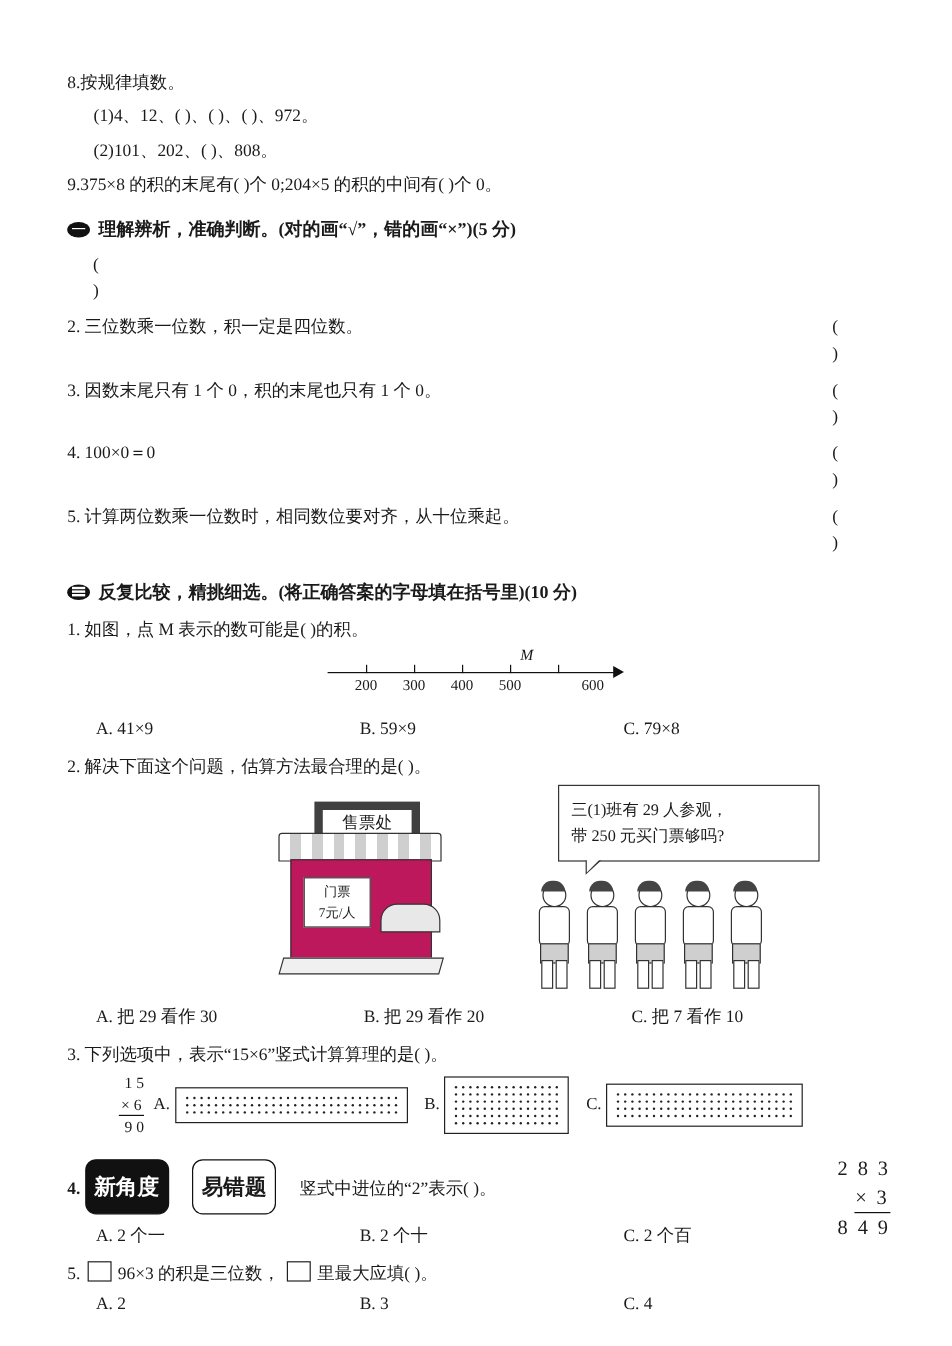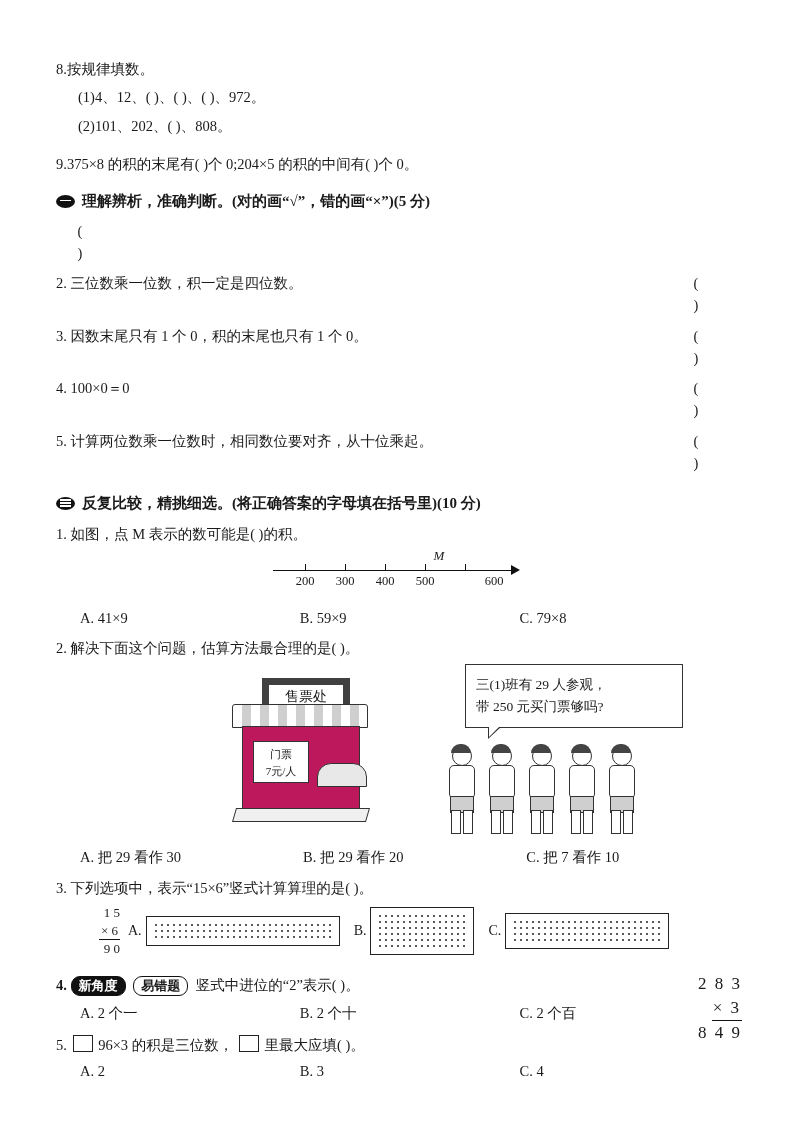--- a/index.html
+++ b/index.html
@@ -335,24 +335,24 @@
     width: 2px; height: 2px;
     border-radius: 50%;
     background: #222;
     margin: 2px auto;
   }
   
   .tag {
     display: inline-block;
     border: 1px solid #111;
     border-radius: 9px;
-    padding: 0px 7px;
-    font-size: 13px;
+    padding: 10px 7px;
+    font-size: 18px;
     font-weight: bold;
-    margin-right: 4px;
+    margin-right: 16px;
     background: #fff;
     font-family: "Liberation Sans", sans-serif;
   }
   .tag.dark {
     background: #111;
     color: #fff;
   }
   .rightcalc {
     position: absolute;
     right: 4px;
@@ -379,21 +379,21 @@
 </head>
 <body>
 
 <div class="page">
   <div class="content">
 
     <div class="line">8.按规律填数。</div>
     <div class="line indent">(1)4、12、(            )、(            )、(            )、972。</div>
     <div class="line indent">(2)101、202、(            )、808。</div>
 
-    <div class="line" style="margin-top:16px;">9.375×8 的积的末尾有(            )个 0;204×5 的积的中间有(            )个 0。</div>
+    <div class="line" style="margin-top:6px;">9.375×8 的积的末尾有(            )个 0;204×5 的积的中间有(            )个 0。</div>
 
     <div class="section-head">
       <span class="oval"></span>
       <span>理解辨析，准确判断。(对的画“√”，错的画“×”)(5 分)</span>
     </div>
 
     <div class="judge-row">
       <span class="paren">( )</span>
     </div>
     <div class="judge-row">

